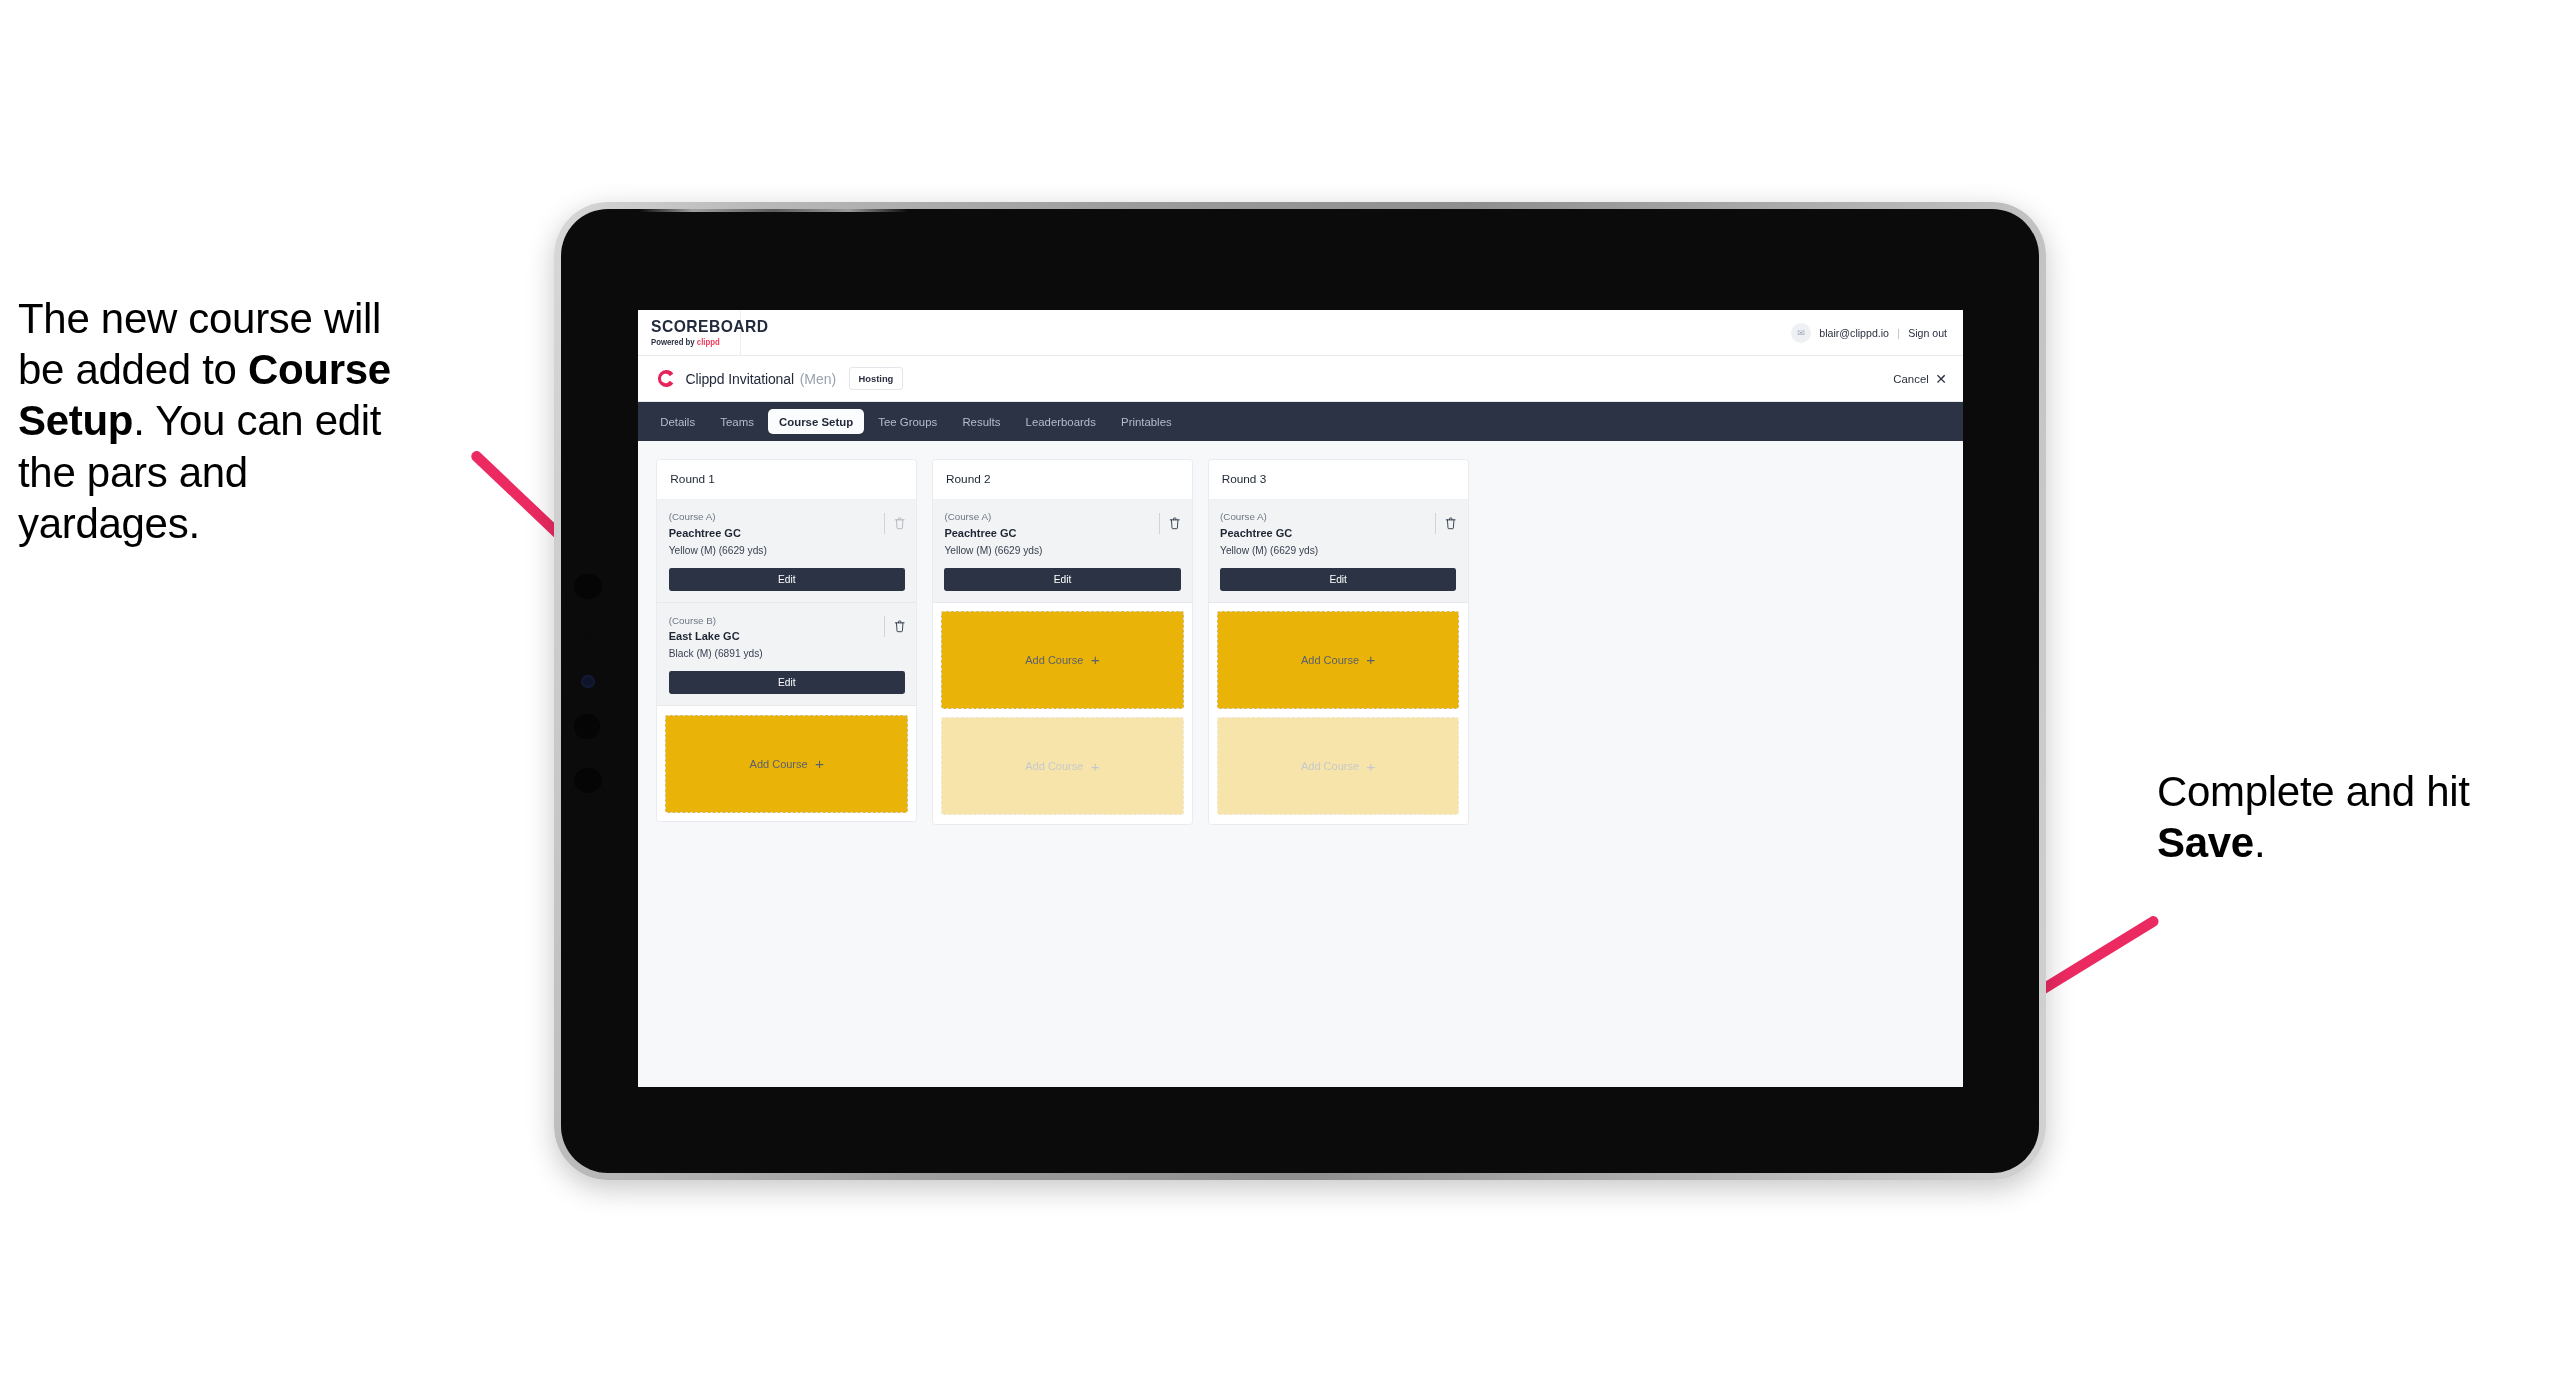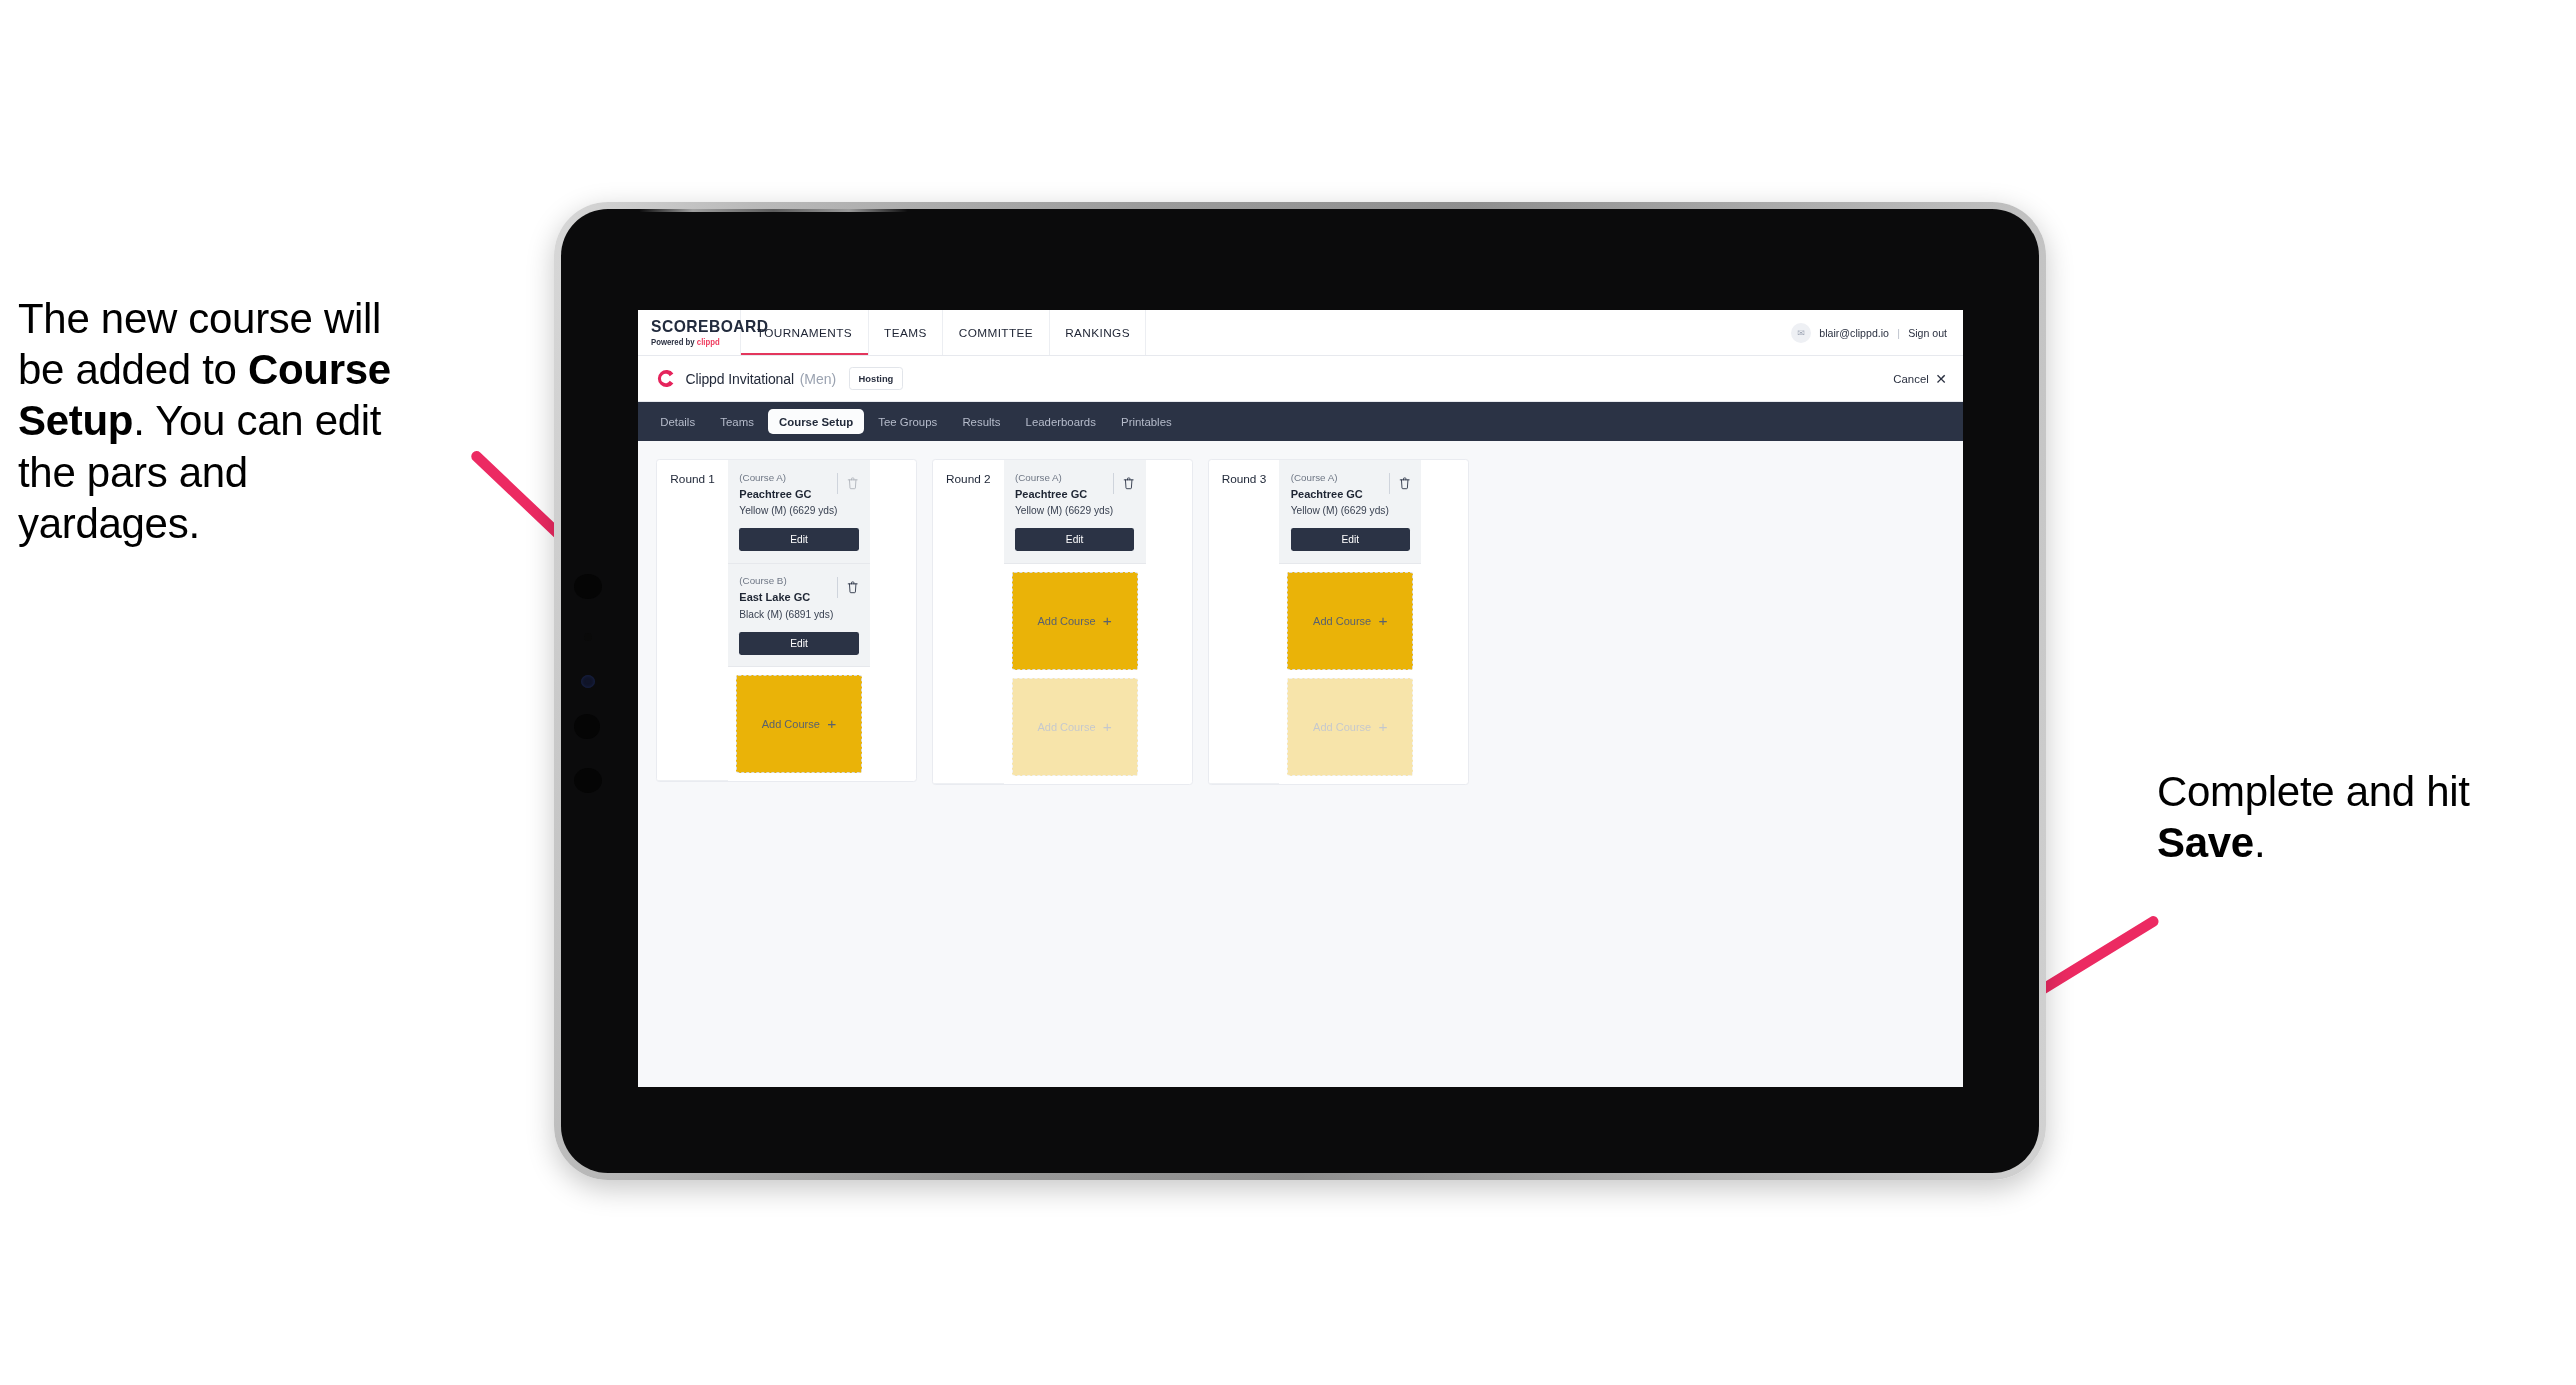--- a/index.html
+++ b/index.html
@@ -128,21 +128,21 @@
     padding: 6.5px 10.6px; font-size:11.4px; color:#b6bccb; border-radius:4.9px; cursor:pointer;
     white-space:nowrap;
   }
   .tab.active { background:#fbfcfd; color:#222a3a; font-weight:600; }
 
   
   .content { flex:1; padding: 18px 18px; display:flex; gap: 14.7px; align-items:flex-start; background:#f7f8fa; overflow:hidden; }
 
   .round-col {
     width: 261px; background:#fff; border:0.8px solid #e9ebf0; border-radius:3.3px;
-    display:flex; flex-direction:row;
+    display:flex; flex-direction:column;
   }
   .round-head {
     padding: 12.2px 13px; font-size:11.8px; color:#222a3a; border-bottom:0.8px solid #eef0f3;
   }
   .round-body { padding: 0; }
 
   .course-card {
     background:#f1f3f5; padding: 10.6px 11.4px 11.4px; border-bottom:0.8px solid #e6e8ec;
   }
   .cc-top { display:flex; align-items:flex-start; }
@@ -200,26 +200,20 @@
       <div class="side-dot" id="sd4"></div>
       <div class="side-dot" id="sd5"></div>
 
       <div class="app">
 
         <div class="topnav">
           <div class="brand">
             <div class="brand-word">SCOREBOARD</div>
             <div class="brand-sub"><span>Powered by </span><span class="pink">clippd</span></div>
           </div>
-          <div class="navitems">
-            <div class="navitem active">TOURNAMENTS</div>
-            <div class="navitem">TEAMS</div>
-            <div class="navitem">COMMITTEE</div>
-            <div class="navitem">RANKINGS</div>
-          </div>
           <div class="nav-spacer"></div>
           <div class="nav-right">
             <div class="avatar">✉</div>
             <span>blair@clippd.io</span>
             <span class="nav-sep">|</span>
             <span class="signout">Sign out</span>
           </div>
         </div>
 
         <div class="tourheader">

